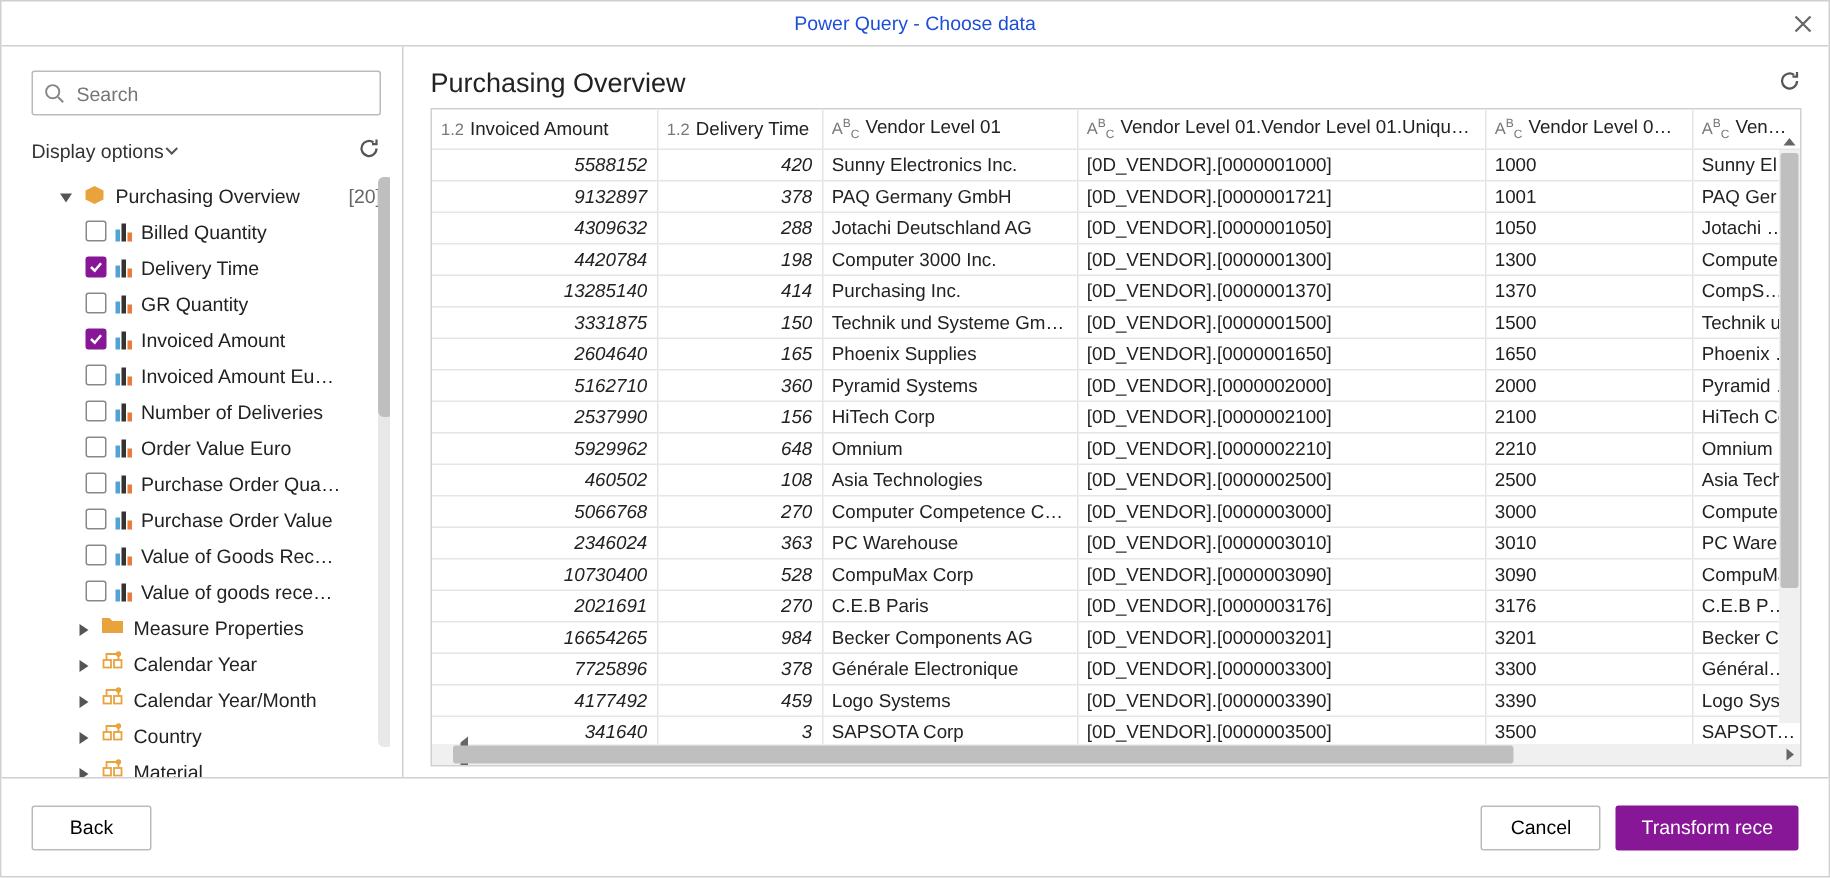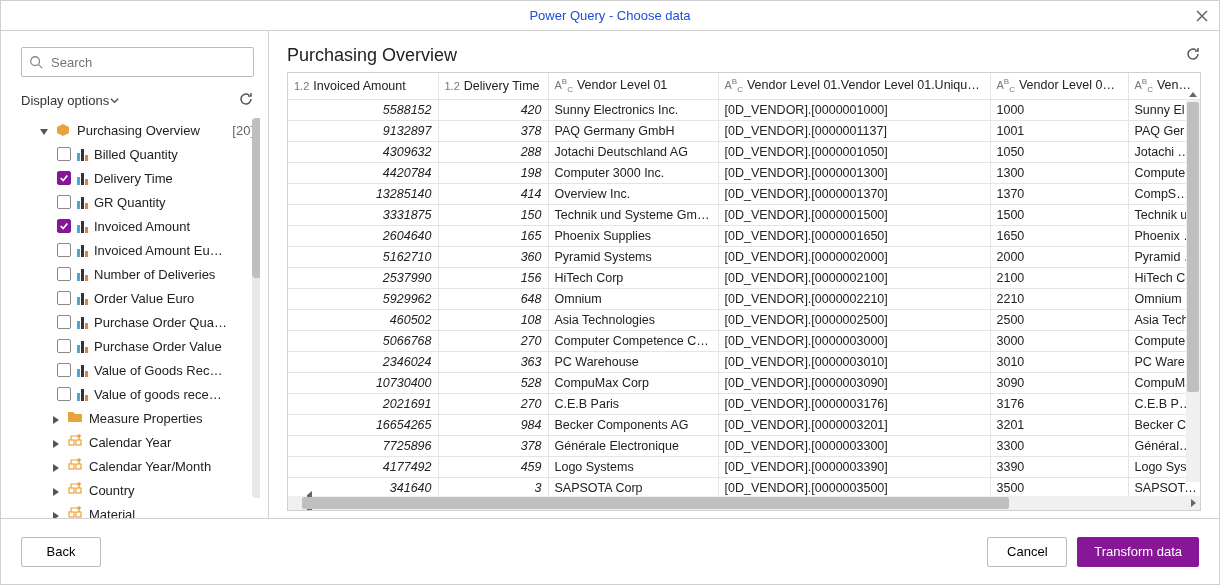--- a/index.html
+++ b/index.html
@@ -336,21 +336,21 @@
   <td class="num">420</td>
   <td>Sunny Electronics Inc.</td>
   <td>[0D_VENDOR].[0000001000]</td>
   <td>1000</td>
   <td>Sunny Elec</td>
 </tr>
               <tr>
   <td class="num">9132897</td>
   <td class="num">378</td>
   <td>PAQ Germany GmbH</td>
-  <td>[0D_VENDOR].[0000001137]</td>
+  <td>[0D_VENDOR].[0000001721]</td>
   <td>1001</td>
   <td>PAQ Germa</td>
 </tr>
               <tr>
   <td class="num">4309632</td>
   <td class="num">288</td>
   <td>Jotachi Deutschland AG</td>
   <td>[0D_VENDOR].[0000001050]</td>
   <td>1050</td>
   <td>Jotachi Deu</td>
@@ -359,21 +359,21 @@
   <td class="num">4420784</td>
   <td class="num">198</td>
   <td>Computer 3000 Inc.</td>
   <td>[0D_VENDOR].[0000001300]</td>
   <td>1300</td>
   <td>Computer</td>
 </tr>
               <tr>
   <td class="num">13285140</td>
   <td class="num">414</td>
-  <td>Overview Inc.</td>
+  <td>Purchasing Inc.</td>
   <td>[0D_VENDOR].[0000001370]</td>
   <td>1370</td>
   <td>CompSmar</td>
 </tr>
               <tr>
   <td class="num">3331875</td>
   <td class="num">150</td>
   <td>Technik und Systeme GmbH</td>
   <td>[0D_VENDOR].[0000001500]</td>
   <td>1500</td>
@@ -504,15 +504,15 @@
           </div>
       </div>
     </div>
   </div>
 </div>
 
 <div class="footer">
   <button class="btn">Back</button>
   <div class="right">
     <button class="btn">Cancel</button>
-    <button class="btn primary">Transform data</button>
+    <button class="btn primary">Transform rece</button>
   </div>
 </div>
 
 </body></html>

